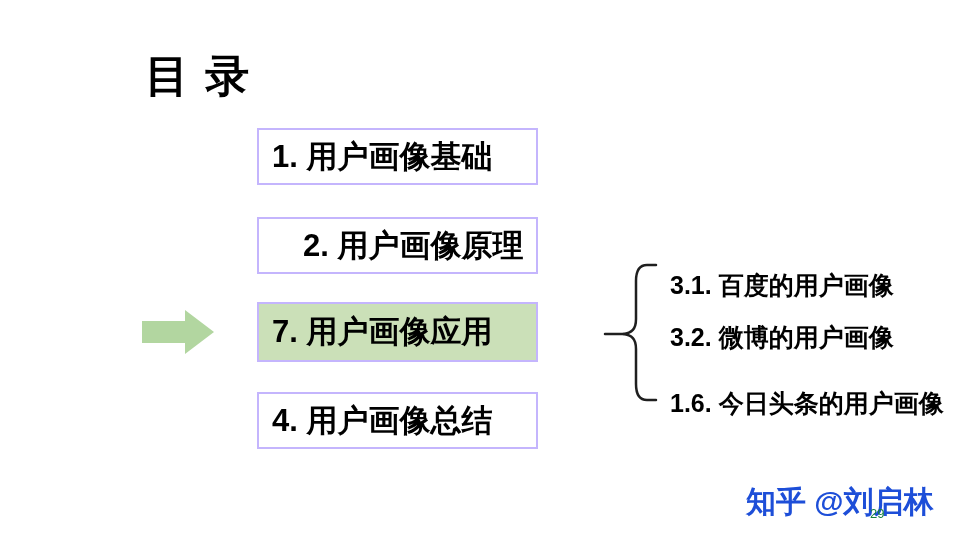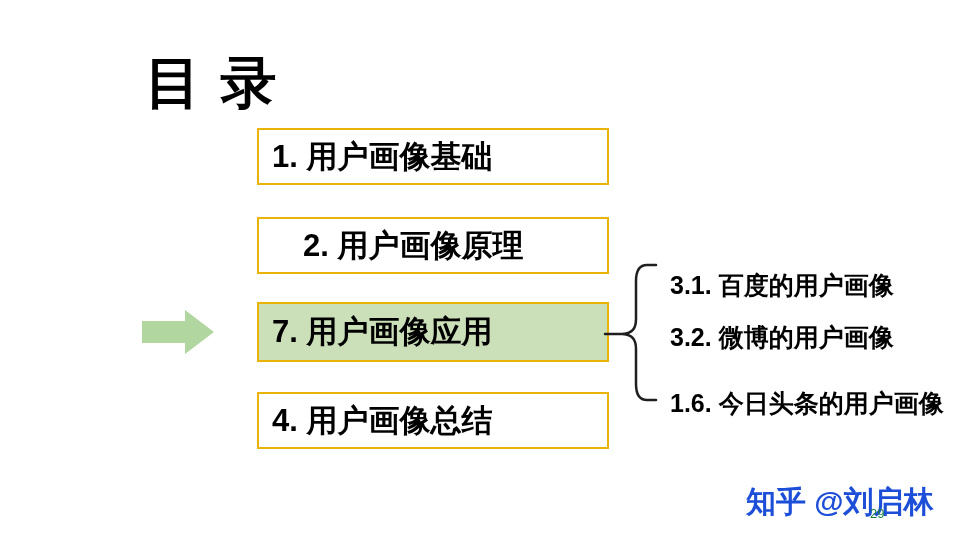--- a/index.html
+++ b/index.html
@@ -2,25 +2,25 @@
 <html><head>
 <meta charset="utf-8">
 <style>
   html,body{margin:0;padding:0;}
   body{
     width:960px;height:540px;background:#ffffff;position:relative;
     font-family:"Liberation Sans","DejaVu Sans",sans-serif;overflow:hidden;color:#000;
   }
   .slide-title{
     position:absolute;left:145px;top:52px;
-    font-size:56px;font-weight:bold;line-height:1.1;letter-spacing:2px;white-space:nowrap;
+    font-size:44px;font-weight:bold;line-height:1.1;letter-spacing:2px;white-space:nowrap;
   }
   .toc-box{
-    position:absolute;left:257px;width:352px;height:57px;box-sizing:border-box;
-    border:2px solid #eab308;background:#ffffff;
+    position:absolute;left:257px;width:281px;height:57px;box-sizing:border-box;
+    border:2px solid #c4b5fd;background:#ffffff;
     display:flex;align-items:center;padding-left:13px;
     font-size:31px;font-weight:bold;white-space:nowrap;
   }
   .toc-box.highlight{background:#cbe0b8;}
   #box1{top:128px;}
   #box2{top:217px;padding-left:44px;}
   #box3{top:302px;height:60px;}
   #box4{top:392px;align-items:center;}
   .sub-item{
     position:absolute;left:670px;font-size:25px;font-weight:bold;

